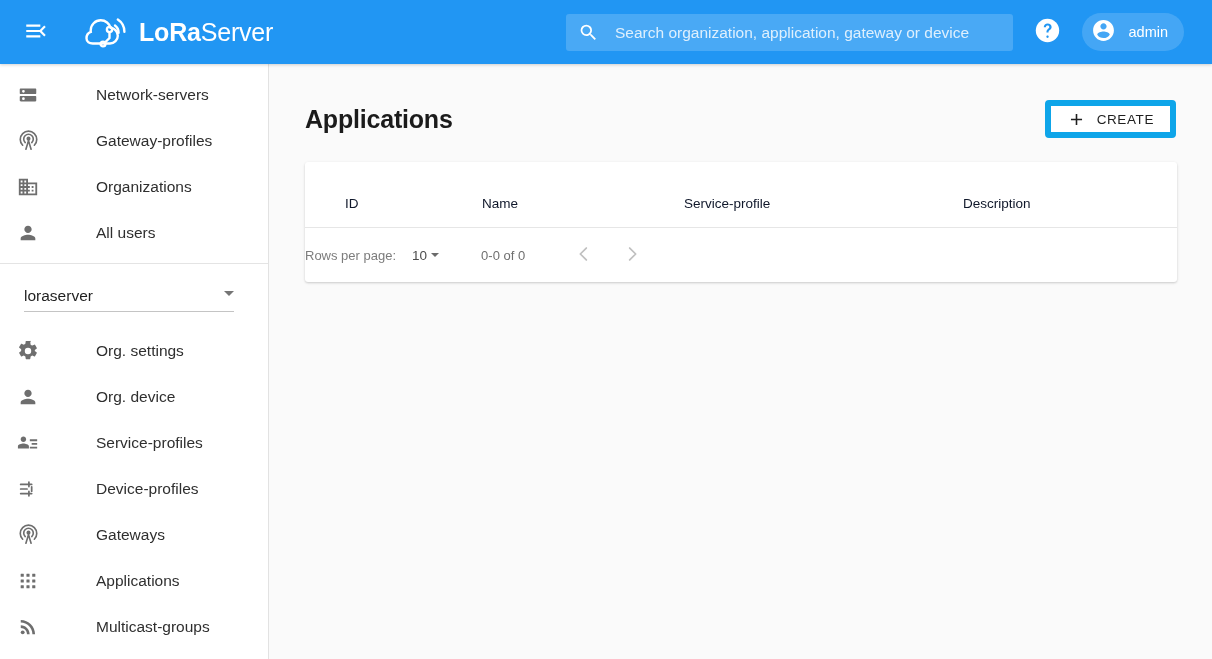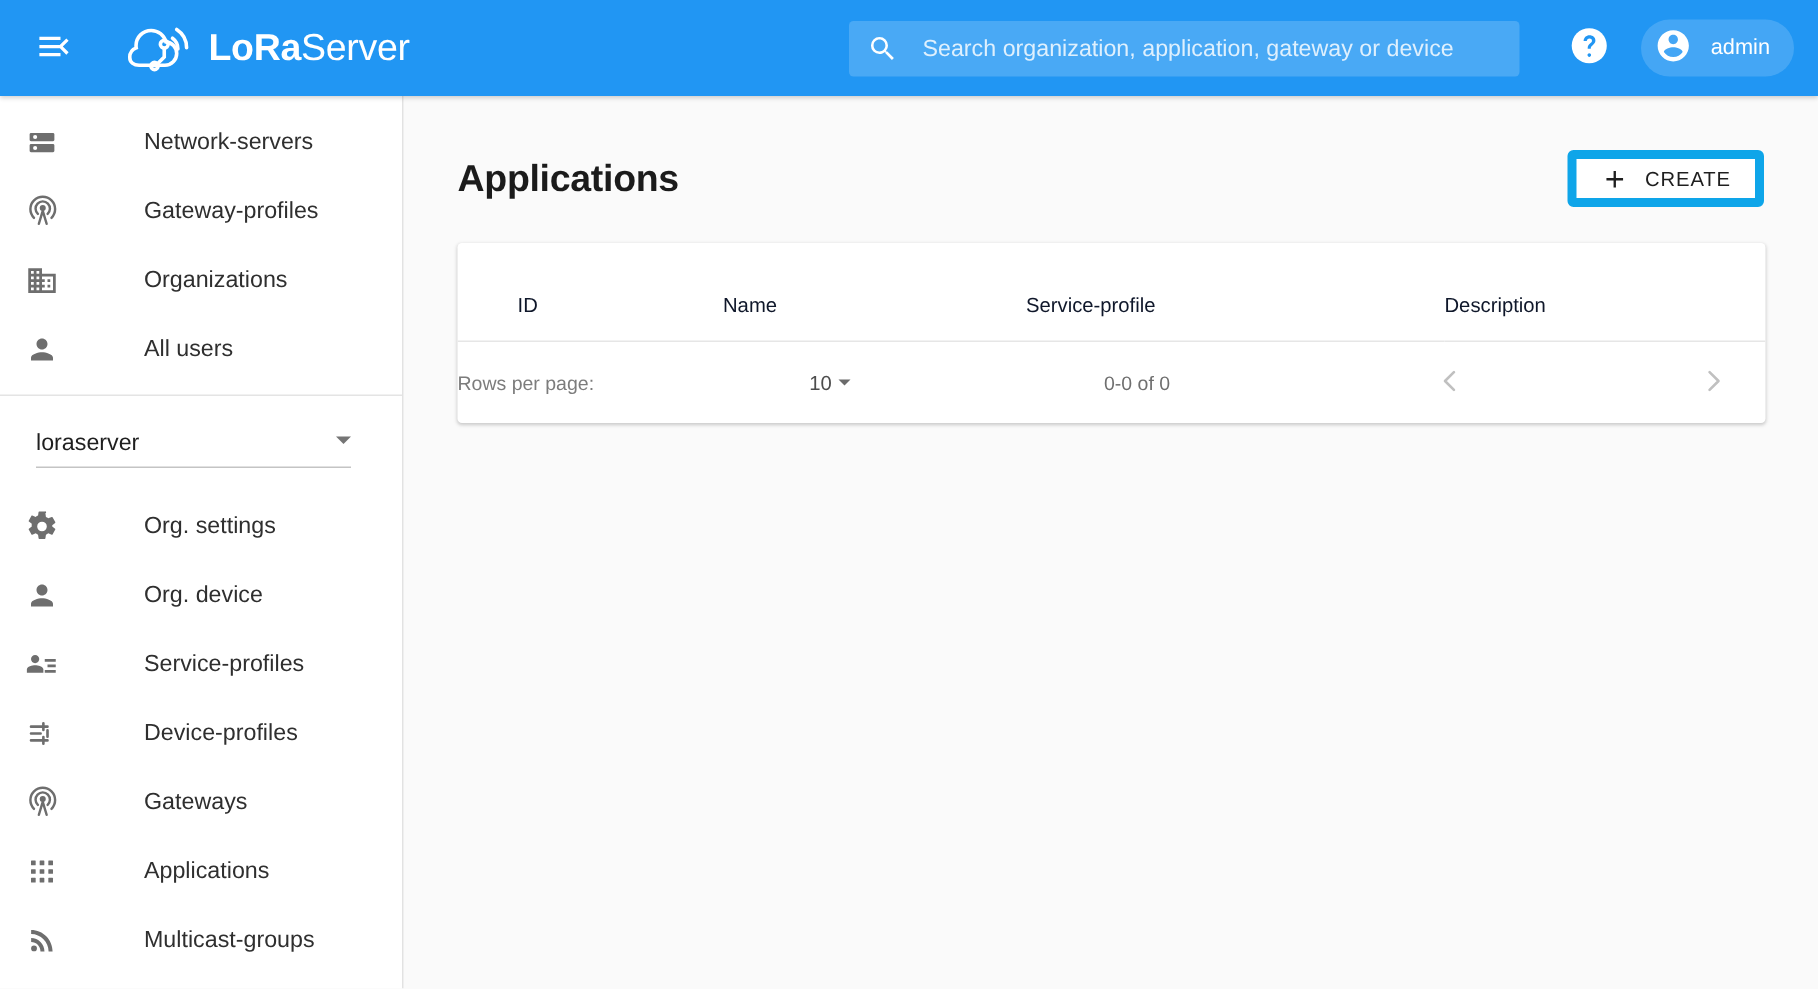--- a/index.html
+++ b/index.html
@@ -77,21 +77,21 @@
     font-size: 15.5px;
     font-family: "Liberation Sans", sans-serif;
     margin-left: 14px;
     width: 100%;
     height: 100%;
   }
   .search-input::placeholder { color: rgba(255,255,255,0.82); }
 
   .appbar-right {
     position: absolute;
-    right: 16px;
+    right: 28px;
     top: 0;
     height: 64px;
     display: flex;
     align-items: center;
   }
   .help-btn {
     width: 32px; height: 32px;
     border: none; padding: 0;
     background: transparent;
     cursor: pointer;
@@ -241,21 +241,21 @@
     border-bottom: 1px solid #e6e6e6;
   }
   th.col-id   { width: 177px; padding-left: 40px !important; }
   th.col-name { width: 202px; }
   th.col-sp   { width: 279px; }
   th.col-desc { width: auto; }
 
   .table-foot {
     display: flex;
     align-items: center;
-    justify-content: space-between;
+    justify-content: flex-start;
     height: 54px;
     padding-right: 18px;
     font-size: 13px;
     color: #7c7c7c;
   }
   .rpp-label { margin-right: 16px; }
   .rpp-select {
     display: flex;
     align-items: center;
     cursor: pointer;

